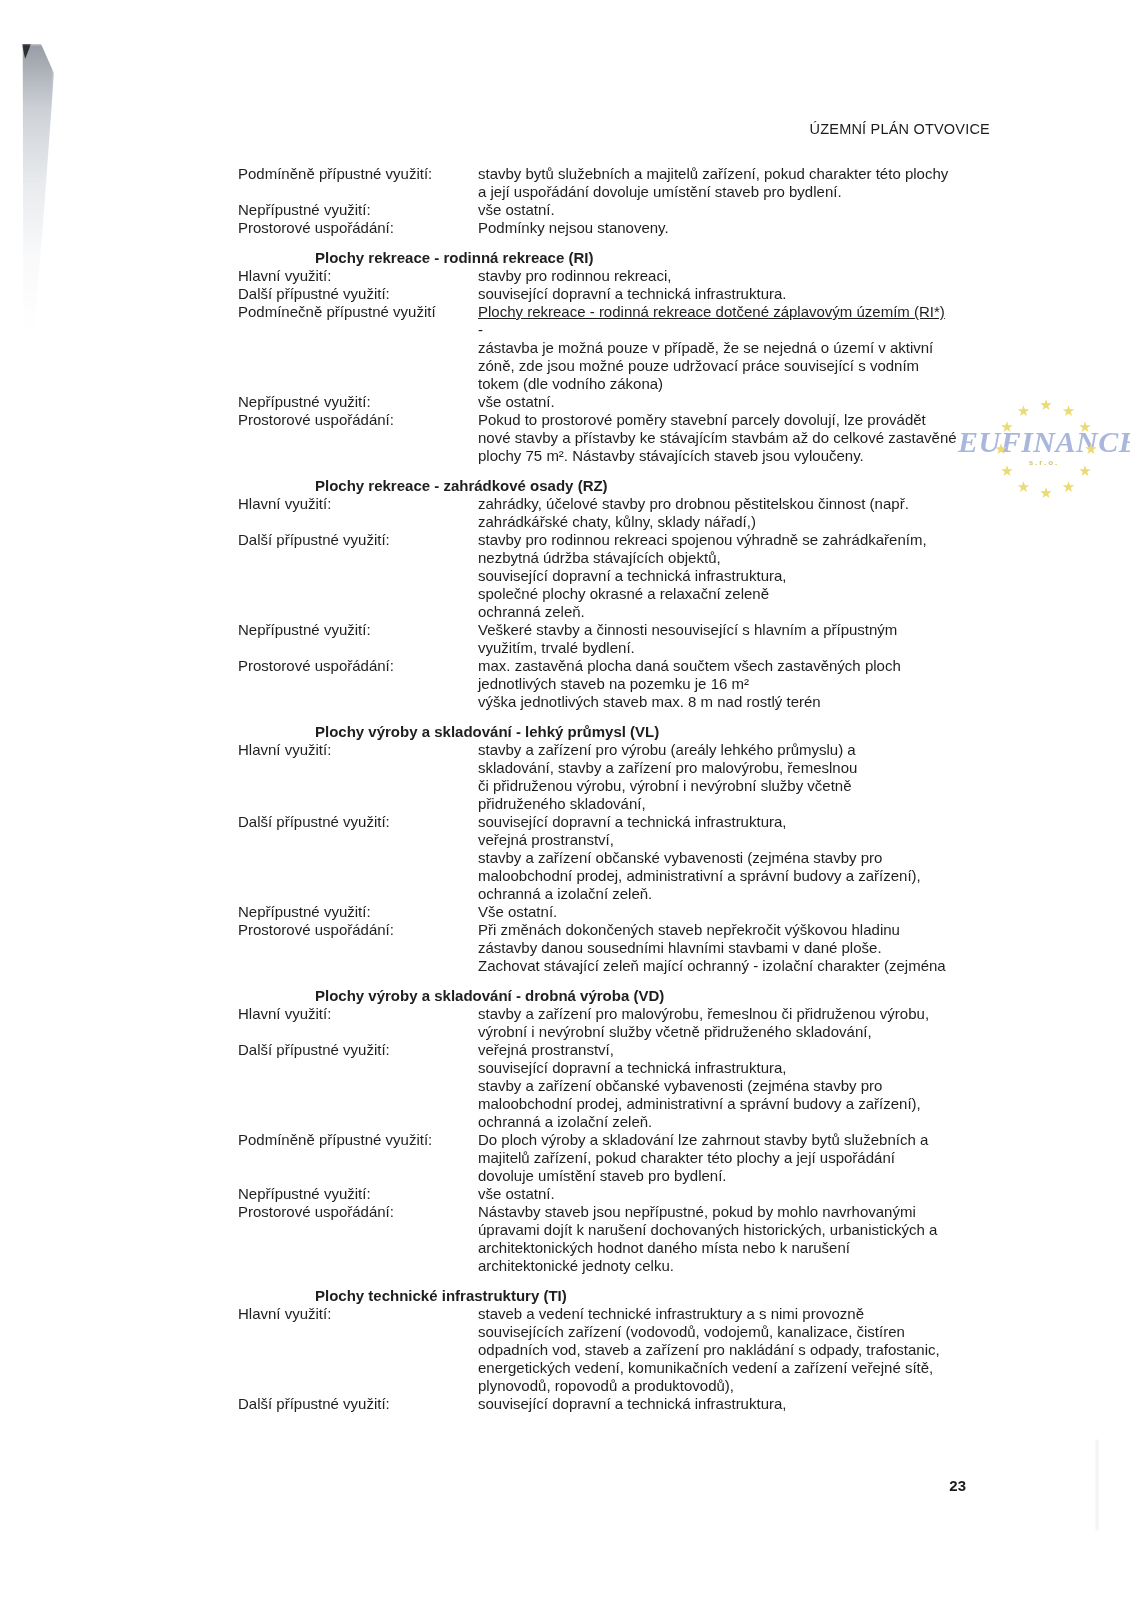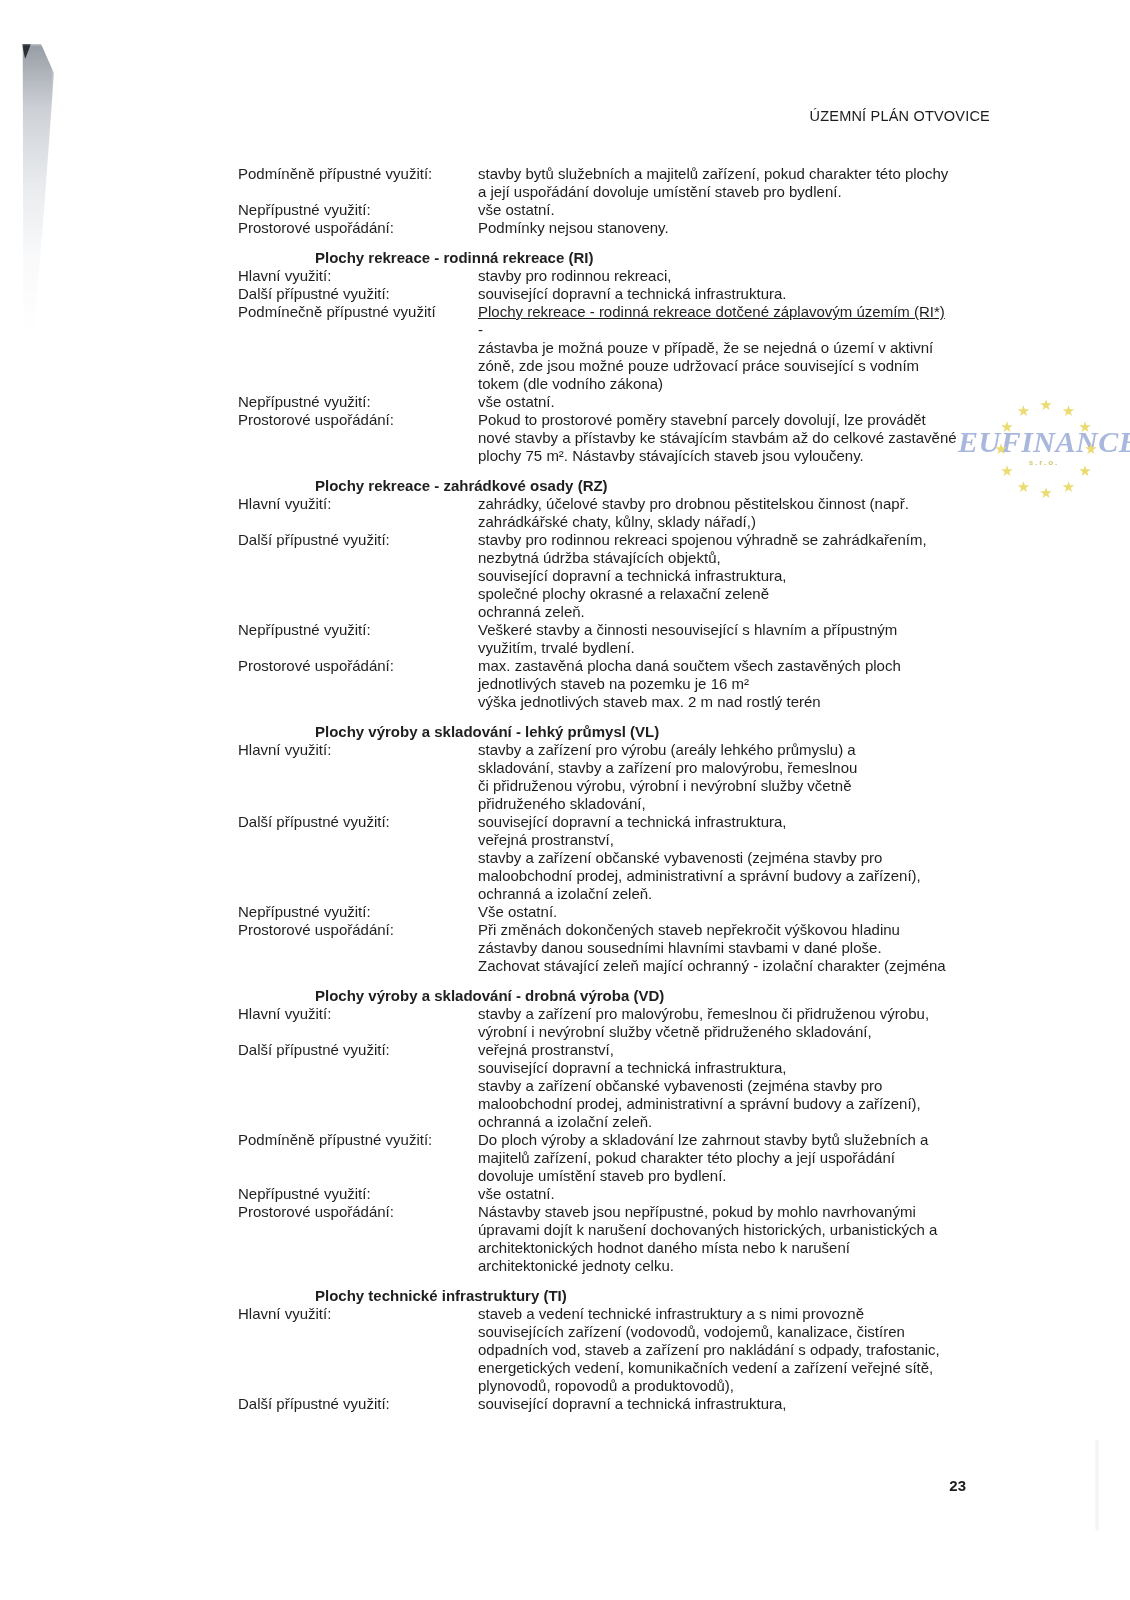--- a/index.html
+++ b/index.html
@@ -30,21 +30,21 @@
   .scan-shadow-tip {
     position: absolute;
     left: 22px; top: 44px;
     width: 9px; height: 15px;
     background: #2c2f34;
     clip-path: polygon(0 0, 100% 0, 35% 100%);
     filter: blur(0.8px);
   }
   .header {
     position: absolute;
-    top: 108px; right: 140px;
+    top: 121px; right: 140px;
     font-size: 14.5px;
     letter-spacing: 0.2px;
     color: #1c1c1c;
   }
   .content {
     position: absolute;
     left: 238px; top: 165px;
     width: 732px;
     font-size: 15px;
     line-height: 18px;
@@ -206,21 +206,21 @@
           <div class="row-content">
             <div class="content-line">Veškeré stavby a činnosti nesouvisející s hlavním a přípustným</div>
             <div class="content-line">využitím, trvalé bydlení.</div>
           </div>
         </div>
         <div class="row">
           <div class="row-label">Prostorové uspořádání:</div>
           <div class="row-content">
             <div class="content-line">max. zastavěná plocha daná součtem všech zastavěných ploch</div>
             <div class="content-line">jednotlivých staveb na pozemku je 16 m²</div>
-            <div class="content-line">výška jednotlivých staveb max. 2 m nad rostlý terén</div>
+            <div class="content-line">výška jednotlivých staveb max. 8 m nad rostlý terén</div>
           </div>
         </div>
       </div>
       <div class="section">
         <div class="section-heading">Plochy výroby a skladování - lehký průmysl (VL)</div>
         <div class="row">
           <div class="row-label">Hlavní využití:</div>
           <div class="row-content">
             <div class="content-line">stavby a zařízení pro výrobu (areály lehkého průmyslu) a</div>
             <div class="content-line">skladování, stavby a zařízení pro malovýrobu, řemeslnou</div>

